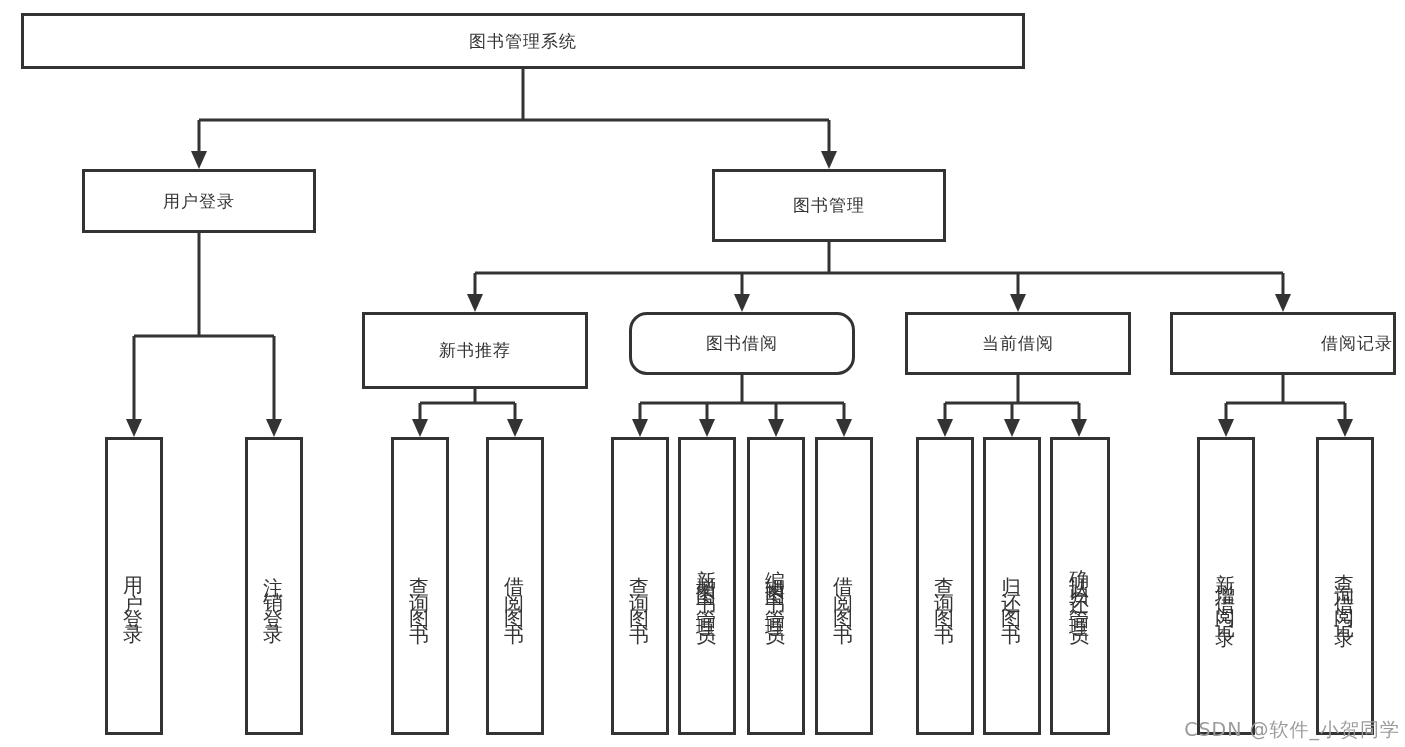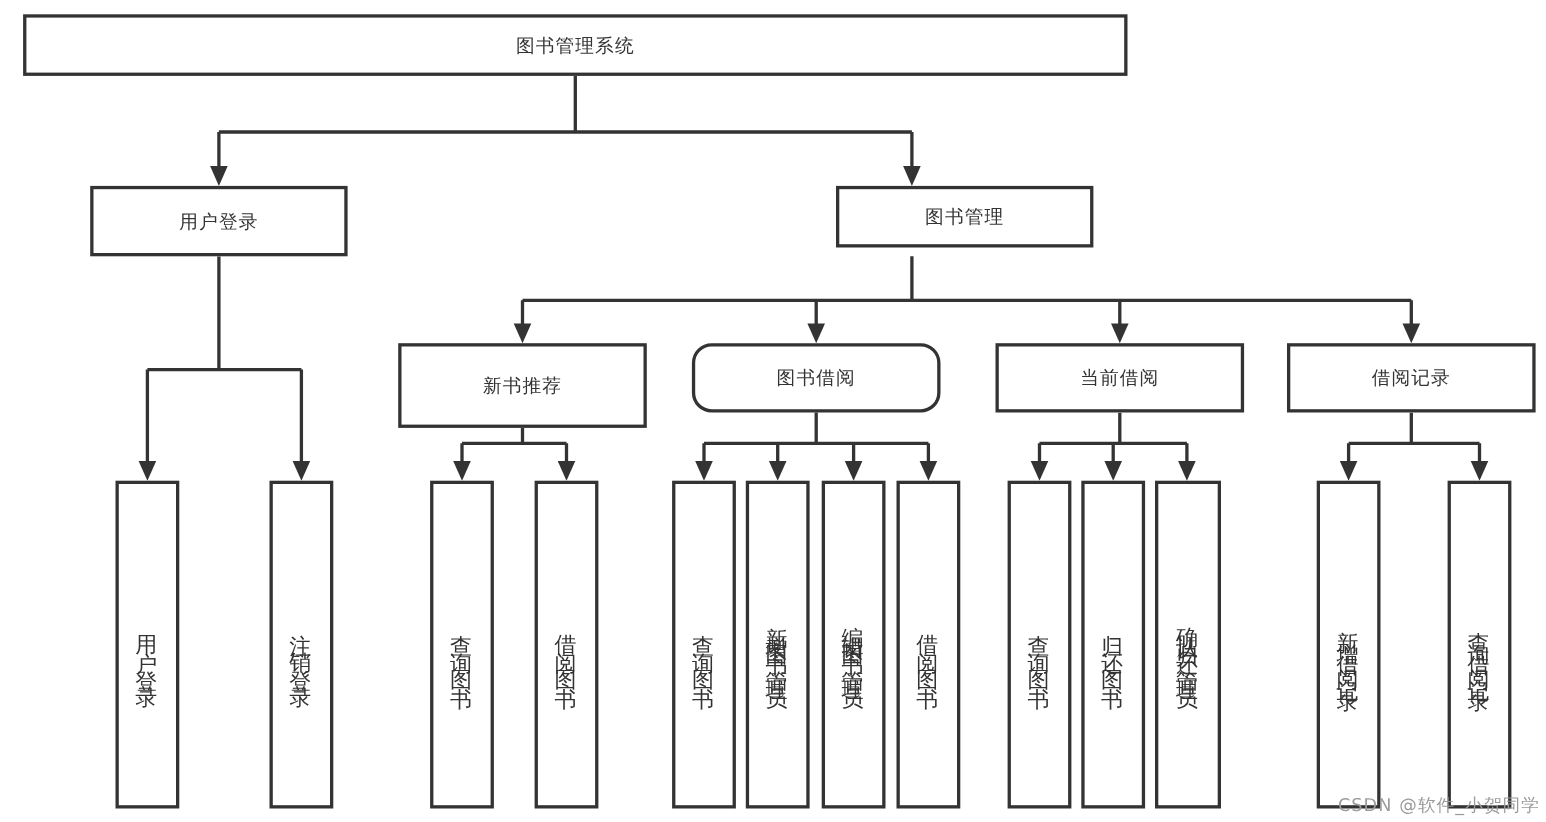--- a/index.html
+++ b/index.html
@@ -29,21 +29,21 @@
     font-size:20px;
     white-space:nowrap;
   }
   .v4 span{letter-spacing:16px;padding-top:14px;}
   .v6 span{letter-spacing:11px;padding-top:10px;}
   .v9 span{letter-spacing:8px;padding-top:7px;}
   .watermark{
     position:absolute;
     right:5px;
     bottom:4px;
-    font-size:16px;
+    font-size:19px;
     color:#9b9b9b;
     z-index:3;
     letter-spacing:1px;
   }
 </style>
 </head>
 <body>
 
 <div class="canvas">
 
@@ -87,34 +87,34 @@
     </g>
   </svg>
 
   <div class="node hnode" style="left:21px;top:13px;width:1004px;height:56px;">
     <span>图书管理系统</span>
   </div>
 
   <div class="node hnode" style="left:82px;top:169px;width:234px;height:64px;">
     <span>用户登录</span>
   </div>
-  <div class="node hnode" style="left:712px;top:169px;width:234px;height:56px;margin-left:48px;">
+  <div class="node hnode" style="left:712px;top:169px;width:234px;height:73px;">
     <span>图书管理</span>
   </div>
 
   <div class="node hnode" style="left:362px;top:312px;width:226px;height:77px;">
     <span>新书推荐</span>
   </div>
   <div class="node hnode" style="left:629px;top:312px;width:226px;height:63px;border-radius:18px;">
     <span>图书借阅</span>
   </div>
   <div class="node hnode" style="left:905px;top:312px;width:226px;height:63px;">
     <span>当前借阅</span>
   </div>
-  <div class="node hnode" style="left:1170px;top:312px;width:226px;height:63px;">
+  <div class="node hnode" style="left:1170px;top:312px;width:226px;height:63px;justify-content:flex-end;">
     <span>借阅记录</span>
   </div>
 
   <div class="node vnode v4" style="left:105px;top:437px;width:58px;height:298px;">
     <span>用户登录</span>
   </div>
   <div class="node vnode v4" style="left:245px;top:437px;width:58px;height:298px;">
     <span>注销登录</span>
   </div>
 

